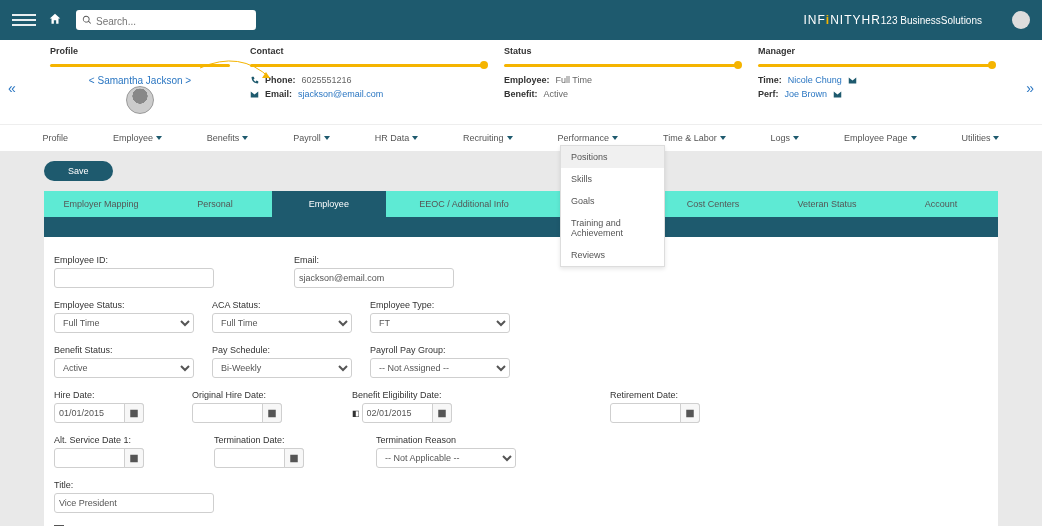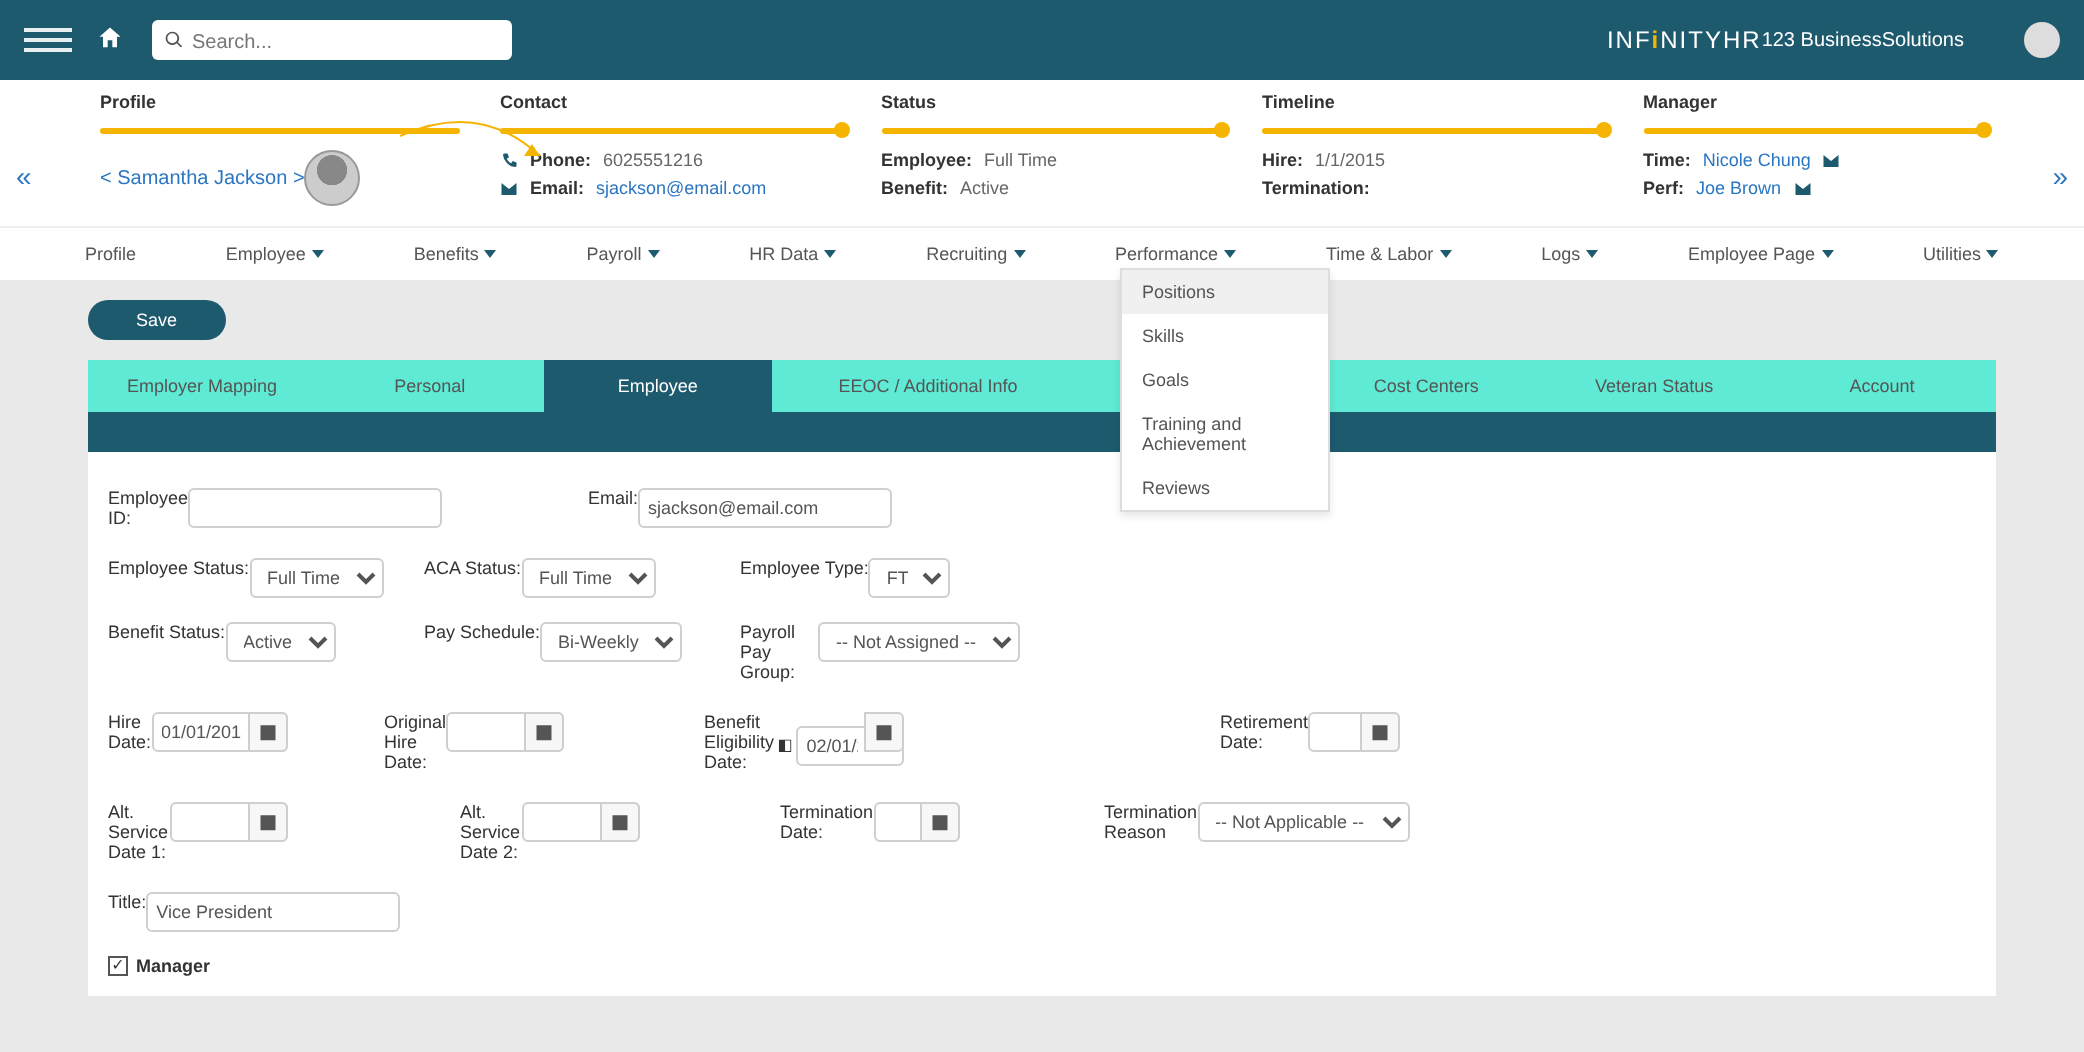--- a/index.html
+++ b/index.html
@@ -31,21 +31,21 @@
   
   .infostrip{background:#fff;padding:6px 40px 10px 40px;position:relative;}
   .arrow-l,.arrow-r{position:absolute;top:40px;font-size:14px;color:var(--link);cursor:pointer;}
   .arrow-l{left:8px;}
   .arrow-r{right:8px;}
   .info-cols{display:flex;gap:0;}
   .info-col{flex:1;min-width:0;padding:0 10px;}
   .info-head{font-size:9px;font-weight:bold;margin-bottom:8px;}
   .underline{height:3px;background:var(--yellow);border-radius:2px;margin-bottom:8px;position:relative;}
   .underline.dot::after{content:"";position:absolute;right:-4px;top:-3px;width:8px;height:8px;border-radius:50%;background:var(--yellow);}
-  .profile-row{display:flex;align-items:center;justify-content:flex-start;}
+  .profile-row{display:flex;align-items:center;justify-content:flex-end;flex-direction:column;}
   .name-link{color:var(--link);font-size:10px;cursor:pointer;}
   .emp-avatar{width:28px;height:28px;border-radius:50%;border:1px solid #999;background:radial-gradient(circle at 50% 35%, #888 0 35%, #ccc 36% 100%);}
   .info-line{display:flex;align-items:center;gap:6px;font-size:9px;margin-bottom:4px;color:#333;}
   .info-line .lbl{font-weight:bold;}
   .info-line .val{color:var(--muted);}
   .info-line .val.link{color:var(--link);cursor:pointer;text-align:right;}
   .mini-icon{width:9px;height:9px;fill:var(--teal);}
   
   .mainnav{background:#fff;border-top:1px solid #eee;display:flex;justify-content:space-around;padding:6px 20px;font-size:9px;color:#555;position:relative;}
   .mainnav .navitem{display:flex;align-items:center;gap:3px;cursor:pointer;padding:2px 4px;}
@@ -56,21 +56,21 @@
   .dropdown .dd-item.active{background:#f0f0f0;}
   
   .content{padding:10px 2px 20px 2px;}
   .save-btn{background:var(--teal);color:#fff;border:none;border-radius:12px;padding:5px 24px;font-size:9px;margin:0 0 10px 42px;cursor:pointer;}
   .tabs{display:flex;background:#5eead4;margin:0 42px;font-size:9px;border-bottom:0;}
   .tabs .tab{flex:1;text-align:center;padding:8px 4px;color:#555;cursor:pointer;white-space:nowrap;}
   .tabs .tab.active{background:var(--teal);color:#fff;}
   .tealbar{height:20px;background:var(--teal);margin:0 42px;}
   .form-area{background:#fff;margin:0 42px;padding:18px 10px 10px 10px;}
   .form-row{display:flex;gap:18px;margin-bottom:12px;}
-  .field{display:flex;flex-direction:row;}
+  .field{display:flex;flex-direction:column;}
   .w-a{width:160px;}
   .w-b{width:140px;}
   .field label{font-size:9px;margin-bottom:3px;color:#333;}
   .field input,.field select{height:20px;border:1px solid var(--border);border-radius:3px;padding:0 4px;font-size:9px;background:#fff;color:#555;}
   .field .date-wrap{position:relative;}
   .field .date-wrap input{width:100%;padding-right:22px;}
   .cal-btn{position:absolute;right:0;top:0;width:20px;height:20px;border:1px solid var(--border);border-left:1px solid var(--border);border-radius:0 3px 3px 0;background:#f7f7f7;display:flex;align-items:center;justify-content:center;}
   .cal-btn svg{width:10px;height:10px;fill:#555;}
   .chk-row{display:flex;align-items:center;gap:4px;font-size:9px;margin-top:4px;}
   .chk{width:10px;height:10px;border:1px solid #555;display:inline-flex;align-items:center;justify-content:center;font-size:8px;line-height:1;}
@@ -147,32 +147,20 @@
       <div class="info-line">
           <span class="lbl">Employee:</span>
           <span class="val">Full Time</span>
         </div>
       <div class="info-line">
           <span class="lbl">Benefit:</span>
           <span class="val">Active</span>
         </div>
     </div>
 
-    <div class="info-col">
-      <div class="info-head">Timeline</div>
-      <div class="underline dot"></div>
-      <div class="info-line">
-          <span class="lbl">Hire:</span>
-          <span class="val">1/1/2015</span>
-        </div>
-      <div class="info-line">
-          <span class="lbl">Termination:</span>
-          <span class="val"></span>
-        </div>
-    </div>
 
     <div class="info-col">
       <div class="info-head">Manager</div>
       <div class="underline dot"></div>
       <div class="info-line">
           <span class="lbl">Time:</span>
           <span class="val link">Nicole Chung</span>
           <svg class="mini-icon" viewBox="0 0 24 24">
             <path d="M2 4h20v16H2zM2 4l10 8 10-8"></path>
           </svg>
@@ -341,28 +329,20 @@
 
     <div class="form-row">
       <div class="field" style="width:90px">
         <label>Alt. Service Date 1:</label>
         <div class="date-wrap"><input value="" style=""><div class="cal-btn">
               <svg viewBox="0 0 24 24">
                 <path d="M3 4h18v18H3zM3 9h18M8 2v4M16 2v4"></path>
               </svg>
             </div></div>
       </div>
-      <div class="field" style="width:90px;margin-left:68px">
-        <label>Alt. Service Date 2:</label>
-        <div class="date-wrap"><input value="" style=""><div class="cal-btn">
-              <svg viewBox="0 0 24 24">
-                <path d="M3 4h18v18H3zM3 9h18M8 2v4M16 2v4"></path>
-              </svg>
-            </div></div>
-      </div>
       <div class="field" style="width:90px;margin-left:52px">
         <label>Termination Date:</label>
         <div class="date-wrap"><input value="" style=""><div class="cal-btn">
               <svg viewBox="0 0 24 24">
                 <path d="M3 4h18v18H3zM3 9h18M8 2v4M16 2v4"></path>
               </svg>
             </div></div>
       </div>
       <div class="field w-b" style="margin-left:54px">
         <label>Termination Reason</label>

